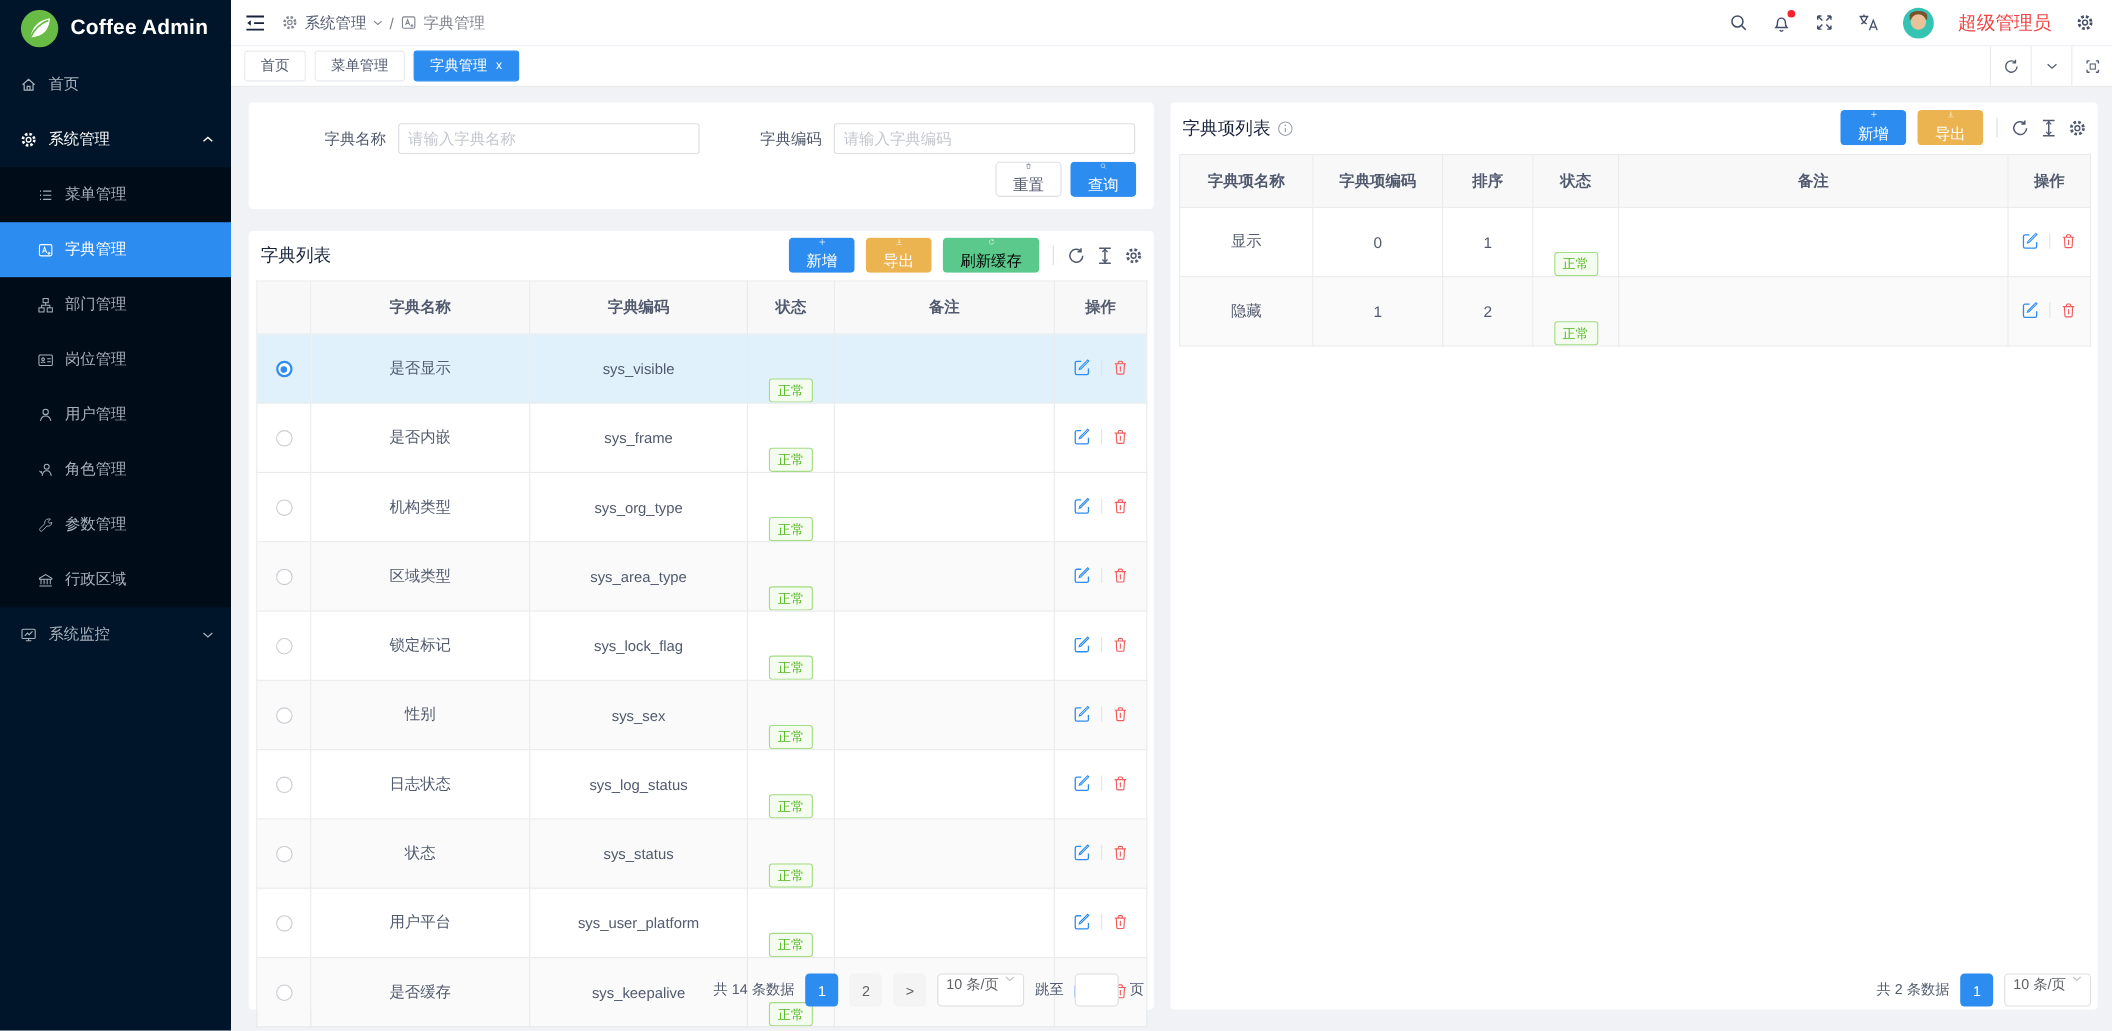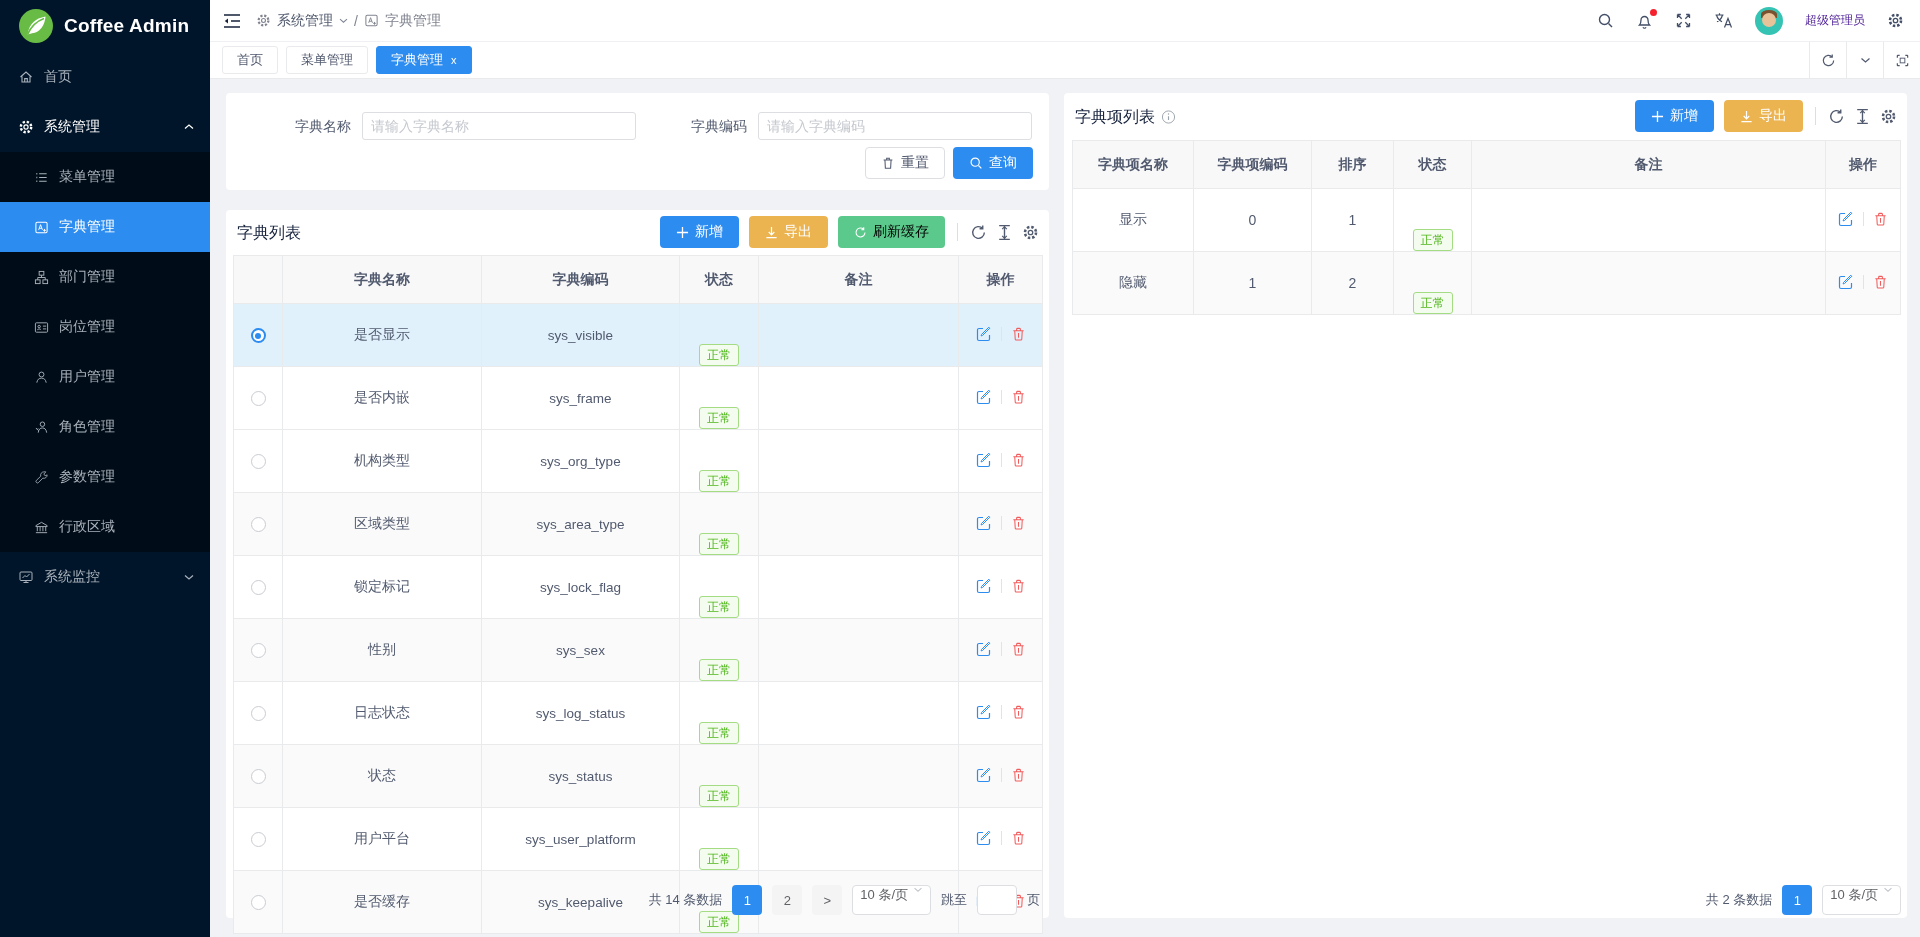--- a/index.html
+++ b/index.html
@@ -23,21 +23,21 @@
 .header { position:absolute; left:210px; top:0; right:0; height:42px; background:#fff; border-bottom:1px solid #eef0f3; display:flex; align-items:center; z-index:4; }
 .hd-left { display:flex; align-items:center; gap:14px; padding-left:12px; }
 .crumb { display:flex; align-items:center; gap:6px; color:#515a6e; font-size:14px; }
 .crumb .dim { color:#80848f; }
 .hd-right { margin-left:auto; display:flex; align-items:center; gap:22px; padding-right:16px; }
 .hicon { position:relative; color:#424e67; }
 .bell-dot { position:absolute; top:-3px; right:-4px; width:7px; height:7px; background:#f5222d; border-radius:50%; }
 .avatar { position:relative; width:28px; height:28px; border-radius:50%; background:#35c3b4; overflow:hidden; }
 .avatar .face { position:absolute; left:7px; top:6px; width:14px; height:14px; border-radius:50%; background:#e8c39a; }
 .avatar .hair { position:absolute; left:6px; top:3px; width:16px; height:8px; border-radius:50% 50% 0 0; background:#7a5230; }
-.uname { font-size:12px; color:#4c1d95; }
+.uname { font-size:17px; color:#ef4444; }
 
 
 .tabbar { position:absolute; left:210px; top:42px; right:0; height:37px; background:#fff; border-bottom:1px solid #e8eaec; display:flex; align-items:flex-end; padding:0 0 0 12px; }
 .tabs { display:flex; gap:8px; align-items:flex-end; }
 .tab { height:28px; margin-bottom:4px; display:flex; align-items:center; padding:0 14px; background:#fff; border:1px solid #e8eaec; border-radius:3px; font-size:13px; color:#515a6e; }
 .tab.active { background:#2d8cf0; border-color:#2d8cf0; color:#fff; }
 .tab .tclose { margin-left:8px; font-size:11px; }
 .tab-ctrls { margin-left:auto; display:flex; align-items:stretch; height:100%; }
 .tab-ctrl { width:37px; display:flex; align-items:center; justify-content:center; border-left:1px solid #e8eaec; color:#515a6e; }
 
@@ -48,21 +48,21 @@
 .list-card { left:16px; top:131px; width:823px; height:708px; }
 .right-card { left:854px; top:14px; width:843px; height:825px; }
 
 
 .sf-row { position:absolute; top:19px; left:0; right:0; height:28px; }
 .sf-label { position:absolute; top:0; line-height:28px; font-size:14px; color:#515a6e; }
 .sf-input { position:absolute; top:0; height:28px; border:1px solid #dcdee2; border-radius:3px; padding:0 8px; font-size:14px; color:#515a6e; outline:none; width:274px; }
 .sf-input::placeholder { color:#c5c8ce; }
 .sf-btns { position:absolute; top:54px; right:16px; display:flex; gap:8px; }
 
-.btn { display:inline-flex; align-items:center; justify-content:center; gap:6px; height:32px; padding:0 15px; border-radius:4px; font-size:14px; border:1px solid transparent; cursor:pointer; font-family:inherit; }
+.btn { display:inline-flex; align-items:center; justify-content:center; gap:6px; height:32px; padding:0 15px; border-radius:4px; font-size:14px; border:1px solid transparent; cursor:pointer; font-family:inherit;flex-direction:column; }
 .btn-default { background:#fff; border-color:#dcdee2; color:#515a6e; }
 .btn-primary { background:#2d8cf0; color:#fff; }
 .btn-warning { background:#ebb450; color:#fff; }
 .btn-success { background:#5bc98c; color:#000000; }
 
 
 .panel-hd { position:absolute; left:0; right:0; top:0; height:45px;padding-left:16px; }
 .panel-title { position:absolute; left:11px; top:50%; transform:translateY(-50%); font-size:16px; color:#17233d; display:flex; align-items:center; gap:6px; }
 .panel-btns { position:absolute; right:10px; top:6px; display:flex; align-items:center; gap:10px; }
 .tool-sep { width:1px; height:18px; background:#dcdee2; margin:0 2px; }

